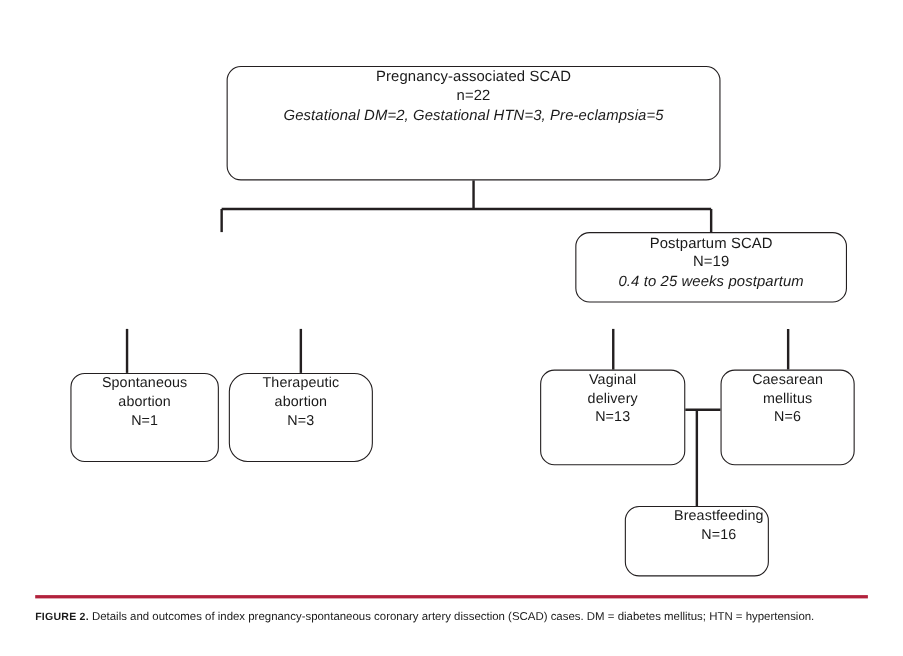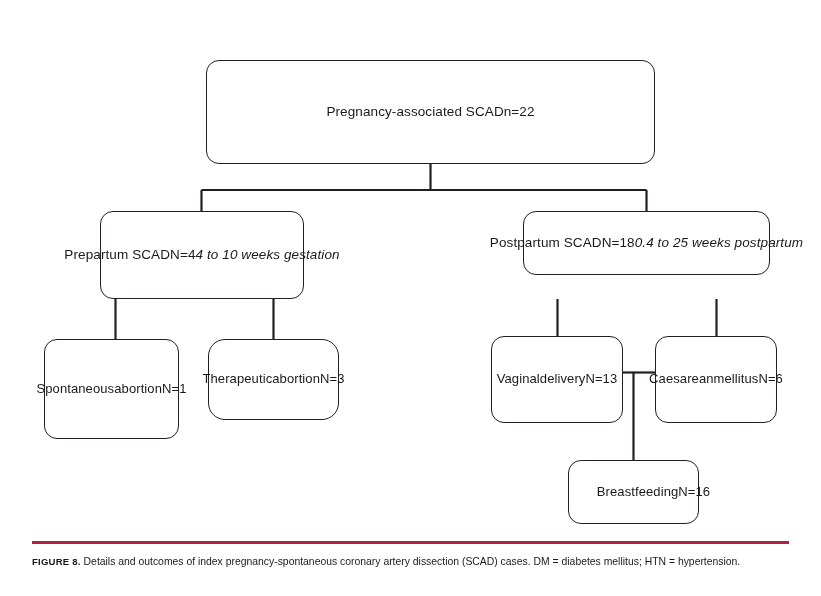--- a/index.html
+++ b/index.html
@@ -27,23 +27,23 @@
     height: 596px;
     pointer-events: none;
   }
   .node {
     position: absolute;
     box-sizing: border-box;
     background: #ffffff;
     border: 1.6px solid #231f20;
     border-radius: 13px;
     display: flex;
-    flex-direction: row;
+    flex-direction: column;
     align-items: center;
-    justify-content: center;
+    justify-content: flex-start;
     text-align: center;
     z-index: 2;
   }
   .node-line {
     display: block;
     line-height: 1.28;
     font-size: 13.5px;
     white-space: nowrap;
     letter-spacing: 0.1px;
   }
@@ -52,21 +52,21 @@
   }
   .node.small .node-line {
     font-size: 13px;
     line-height: 1.3;
   }
 
   
   #node-root        { left: 206px; top: 60px;  width: 449px; height: 104px; }
   #node-prepartum   { left: 100px; top: 211px; width: 204px; height: 88px;  }
   #node-postpartum  { left: 523px; top: 211px; width: 247px; height: 64px;  }
-  #node-spontaneous { left: 44px;  top: 339px; width: 135px; height: 100px;  }
+  #node-spontaneous { left: 64px;  top: 339px; width: 135px; height: 81px;  }
   #node-therapeutic { left: 208px; top: 339px; width: 131px; height: 81px; border-radius: 17px;  }
   #node-vaginal     { left: 491px; top: 336px; width: 132px; height: 87px;  }
   #node-caesarean   { left: 655px; top: 336px; width: 122px; height: 87px;  }
   #node-breastfeed  { left: 568px; top: 460px; width: 131px; height: 64px; padding-left: 40px;  }
 
   
   #caption-block {
     position: absolute;
     left: 32px;
     top: 541px;
@@ -113,31 +113,27 @@
       <path d="M716.5 299 L716.5 336"></path>
 
       <path d="M623 372.5 L655 372.5"></path>
       <path d="M633.5 372.5 L633.5 460"></path>
     </g>
   </svg>
 
   <div class="node" id="node-root">
     <span class="node-line">Pregnancy-associated SCAD</span>
     <span class="node-line">n=22</span>
+    <span class="node-line italic">Gestational DM=2, Gestational HTN=3, Pre-eclampsia=5</span>
   </div>
 
-  <div class="node" id="node-prepartum">
-    <span class="node-line">Prepartum SCAD</span>
-    <span class="node-line">N=4</span>
-    <span class="node-line italic">4 to 10 weeks gestation</span>
-  </div>
 
   <div class="node" id="node-postpartum">
     <span class="node-line">Postpartum SCAD</span>
-    <span class="node-line">N=18</span>
+    <span class="node-line">N=19</span>
     <span class="node-line italic">0.4 to 25 weeks postpartum</span>
   </div>
 
   <div class="node small" id="node-spontaneous">
     <span class="node-line">Spontaneous</span>
     <span class="node-line">abortion</span>
     <span class="node-line">N=1</span>
   </div>
 
   <div class="node small" id="node-therapeutic">
@@ -158,16 +154,16 @@
     <span class="node-line">N=6</span>
   </div>
 
   <div class="node small" id="node-breastfeed">
     <span class="node-line">Breastfeeding</span>
     <span class="node-line">N=16</span>
   </div>
 
   <div id="caption-block">
     <div id="caption-rule"></div>
-    <div id="caption-text"><span id="caption-label">FIGURE 8.</span><span> Details and outcomes of index pregnancy-spontaneous coronary artery dissection (SCAD) cases. DM = diabetes mellitus; HTN = hypertension.</span></div>
+    <div id="caption-text"><span id="caption-label">FIGURE 2.</span><span> Details and outcomes of index pregnancy-spontaneous coronary artery dissection (SCAD) cases. DM = diabetes mellitus; HTN = hypertension.</span></div>
   </div>
 
 </div>
 
 </body></html>

